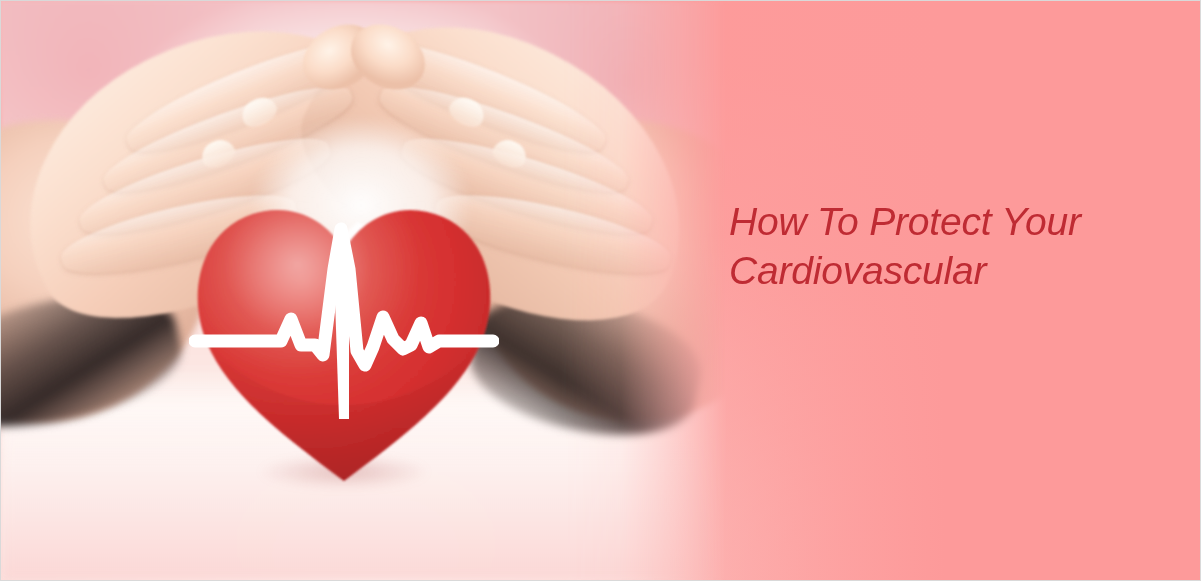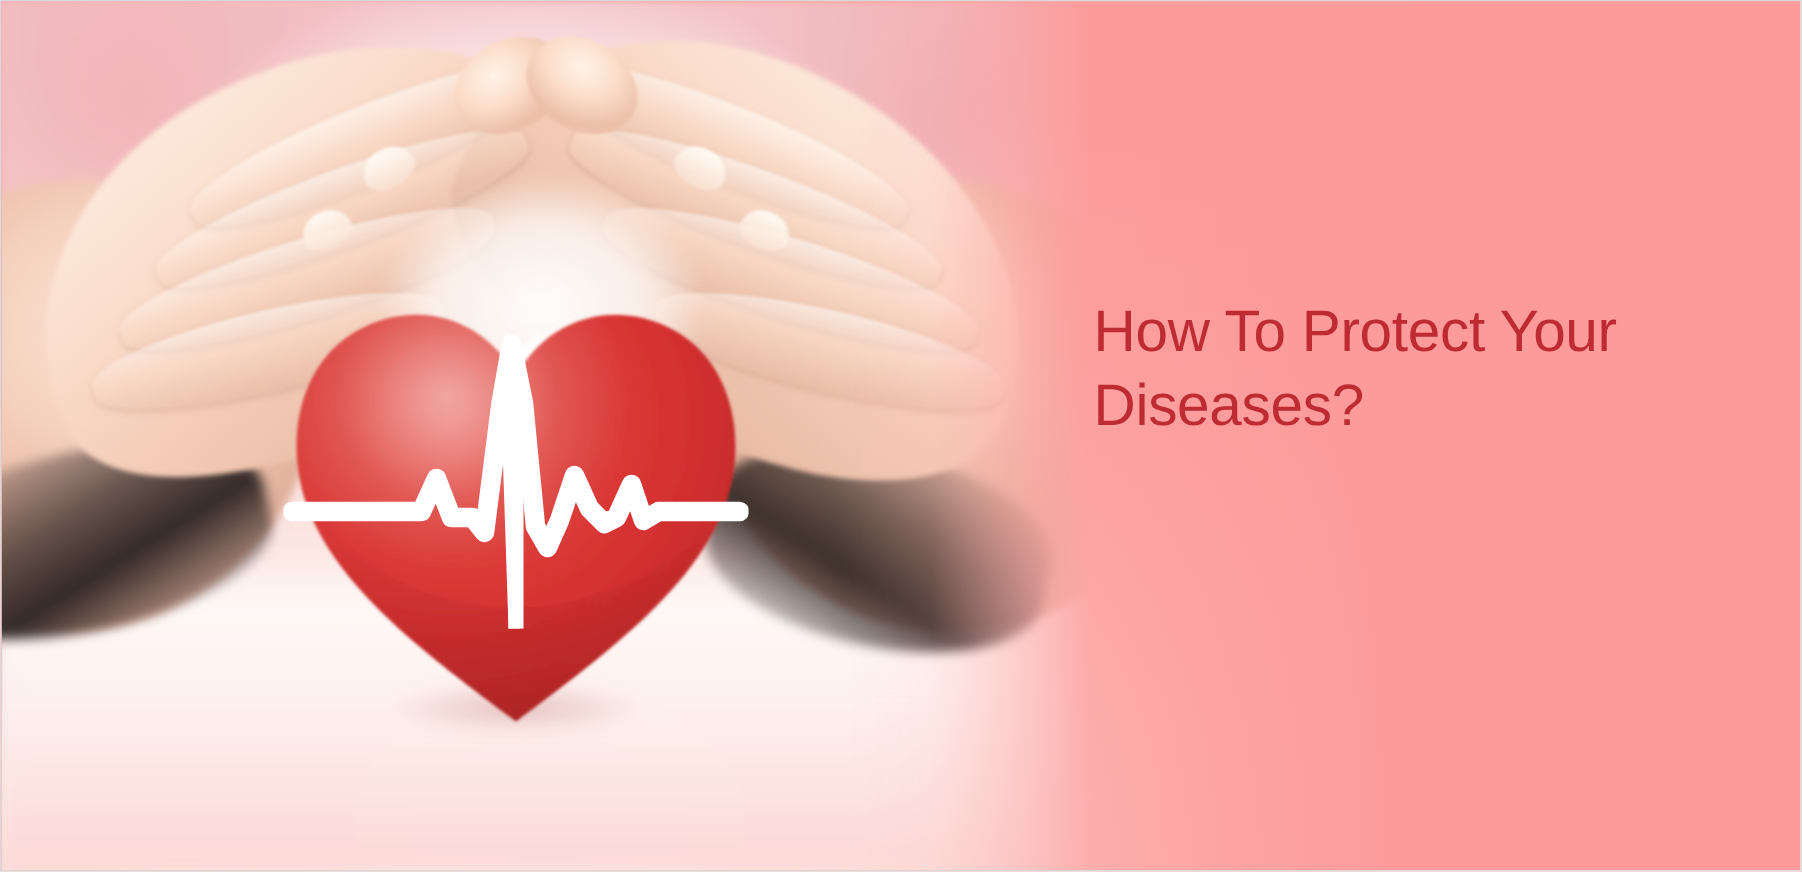--- a/index.html
+++ b/index.html
@@ -161,21 +161,21 @@
   
   .headline{
     position:absolute;
     left:728px; top:196px; width:440px;
     font-size:39px;
     line-height:49px;
     font-weight:400;
     letter-spacing:-.2px;
     color:#bf2b33;
   }
-  .headline .ln{ display:block; white-space:nowrap; }
+  .headline .ln{ display:block; white-space:nowrap;font-style:italic; }
 </style>
 </head>
 <body>
 
 <div id="banner">
 
   <div class="bg-base"></div>
   <div class="bg-topleft"></div>
   <div class="bg-right"></div>
 
@@ -285,16 +285,16 @@
                  L 304 172" fill="none" stroke="#ffffff" stroke-width="13" stroke-linecap="round" stroke-linejoin="round"></path>
 
         <path d="M152 60 L 150 250 L 160 250 L 160 100 Z" fill="#ffffff"></path>
         <path d="M145 100 L 150 250 L 158 250 L 152 60 Z" fill="#ffffff"></path>
       </svg>
     </div>
   </div>
 
   <div class="headline">
     <span class="ln">How To Protect Your</span>
-    <span class="ln">Diseases?</span>
+    <span class="ln">Cardiovascular</span>
   </div>
 
 </div>
 
 </body></html>

